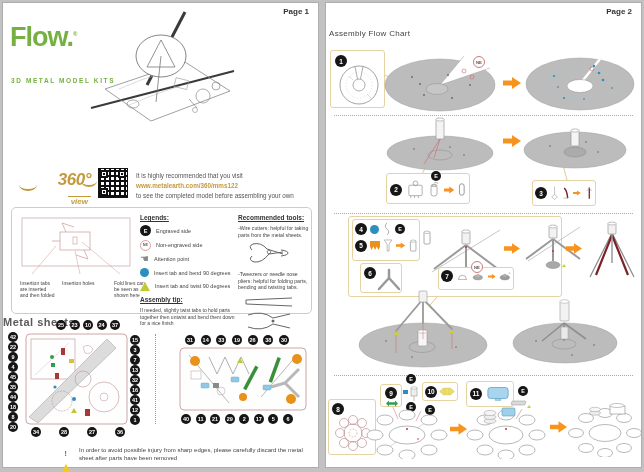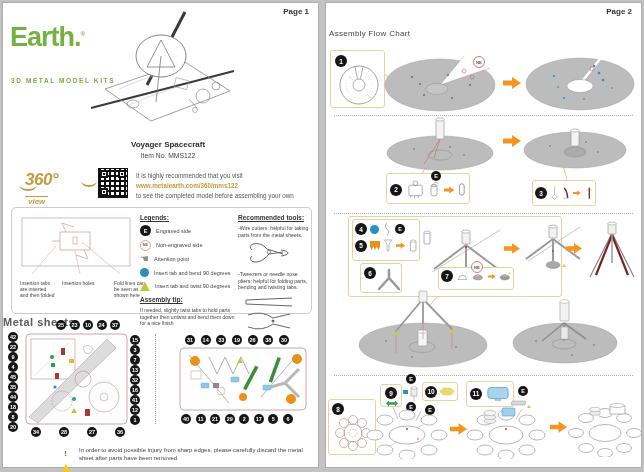--- a/index.html
+++ b/index.html
@@ -10,21 +10,21 @@
   .abs{position:absolute;}
   .page-label{position:absolute;top:4px;right:9px;font-size:8px;font-weight:bold;color:#333;}
 
   
   .logo{left:7px;top:20px;line-height:23px;color:#76b043;font-weight:bold;letter-spacing:-1px;font-size:27px;}
   .logo .reg{font-size:6px;vertical-align:super;letter-spacing:0;}
   .logo-tag{left:8px;top:74px;font-size:6.5px;font-weight:bold;color:#76b043;letter-spacing:1.6px;}
   .caption{left:80px;top:137px;width:170px;text-align:center;}
   .caption .name{font-size:8px;font-weight:bold;color:#2e2e2e;}
   .caption .item{font-size:6.8px;color:#444;margin-top:3px;}
-  .badge360{left:22px;top:167px;width:66px;text-align:left;color:#c49a3f;}
+  .badge360{left:22px;top:167px;width:66px;text-align:right;color:#c49a3f;}
   .badge360 .big{font-size:17px;font-weight:bold;font-style:italic;letter-spacing:-0.5px;}
   .badge360 .view{display:inline-block;font-size:8px;font-weight:bold;font-style:italic;border-top:1.5px solid #c49a3f;padding:0 3px;}
   .swoosh{position:absolute;border:solid #c49a3f;border-width:0 0 2px 0;border-radius:50%;}
   .qr{position:absolute;left:95px;top:165px;width:30px;height:30px;border:1px solid #111;box-sizing:border-box;
       background:repeating-linear-gradient(0deg,#111 0 2px,transparent 2px 5px),
                  repeating-linear-gradient(90deg,#111 0 2px,#fff 2px 5px);}
   .finder{position:absolute;width:8px;height:8px;border:2px solid #111;background:#fff;box-sizing:border-box;}
   .finder::after{content:"";position:absolute;left:1px;top:1px;width:2px;height:2px;background:#111;}
   .promo{left:133px;top:168px;width:180px;font-size:6.3px;line-height:1.55;color:#555;}
   .promo .url{color:#c49a3f;font-weight:bold;}
@@ -67,45 +67,41 @@
 </style>
 </head>
 <body>
 
 <div class="screen">
 
   <div class="page" id="page1">
     <div class="page-label">Page 1</div>
 
     <div class="abs logo">
-      <div><span>Earth.</span><span class="reg">®</span></div>
+      <div><span>Flow.</span><span class="reg">®</span></div>
     </div>
     <div class="abs logo-tag">3D METAL MODEL KITS</div>
 
     <svg class="abs" style="left:82px;top:6px;" width="155" height="128" viewBox="0 0 155 128">
       <line x1="100" y1="3" x2="62" y2="76" stroke="#3a3a3a" stroke-width="3"></line>
       <line x1="6" y1="99" x2="149" y2="62" stroke="#3a3a3a" stroke-width="2"></line>
       <polygon points="20,80 100,53 145,82 66,112" fill="none" stroke="#888" stroke-width="0.8"></polygon>
       <polyline points="34,80 56,71 78,64" fill="none" stroke="#bbb" stroke-width="0.5"></polyline>
       <polyline points="44,96 66,87 92,78" fill="none" stroke="#bbb" stroke-width="0.5"></polyline>
       <ellipse cx="76" cy="47" rx="25" ry="21" fill="#fff" stroke="#777" stroke-width="0.9"></ellipse>
       <polygon points="76,31 62,58 90,58" fill="none" stroke="#777" stroke-width="0.8"></polygon>
       <line x1="76" y1="47" x2="71" y2="93" stroke="#777" stroke-width="0.8"></line>
       <circle cx="118" cy="87" r="7" fill="none" stroke="#888" stroke-width="0.7"></circle>
       <circle cx="131" cy="77" r="4" fill="none" stroke="#888" stroke-width="0.7"></circle>
       <ellipse cx="48" cy="95" rx="6" ry="4" fill="none" stroke="#888" stroke-width="0.7"></ellipse>
       <rect x="90" y="70" width="13" height="9" fill="none" stroke="#999" stroke-width="0.6" transform="rotate(14 96 74)"></rect>
       <line x1="104" y1="90" x2="112" y2="99" stroke="#888" stroke-width="0.7"></line>
       <circle cx="110" cy="101" r="2.5" fill="none" stroke="#888" stroke-width="0.6"></circle>
     </svg>
 
-    <div class="abs caption">
-      <div class="name">Voyager Spacecraft</div>
-      <div class="item">Item No. MMS122</div>
-    </div>
 
     <div class="abs badge360">
       <div class="big">360°</div>
       <div><span class="view">view</span></div>
     </div>
     <div class="swoosh" style="left:16px;top:176px;width:18px;height:10px;"></div>
     <div class="swoosh" style="left:78px;top:172px;width:16px;height:10px;"></div>
 
     <div class="qr">
       <div class="finder" style="left:1px;top:1px;"></div>

